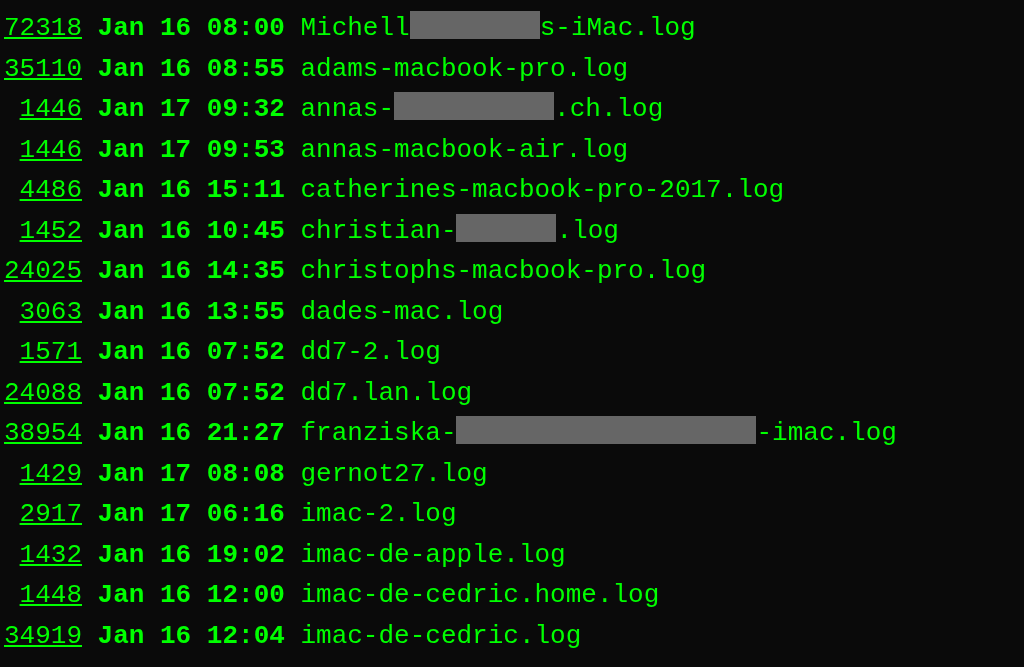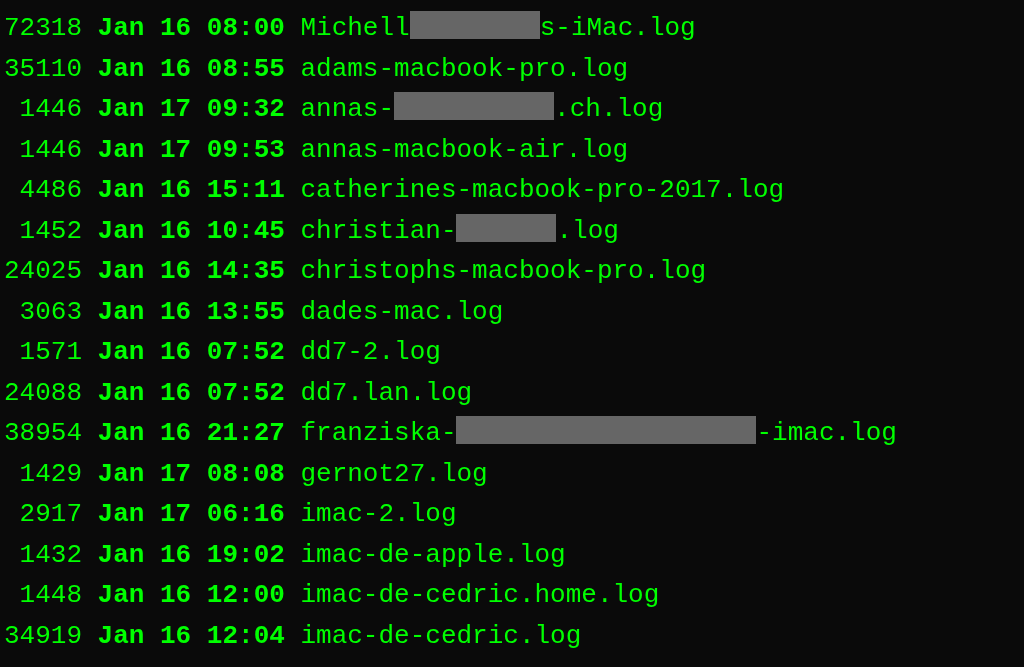--- a/index.html
+++ b/index.html
@@ -23,20 +23,21 @@
     }
     .row {
       display: block;
       height: 40.5px;
       position: relative;
     }
     .size-col {
       display: inline-block;
       width: 5ch;
       text-align: right;
+      text-decoration: underline;
     }
     .date-col {
       display: inline-block;
       font-weight: bold;
     }
     .file-col {
       display: inline-block;
       position: relative;
     }
     .redact {

